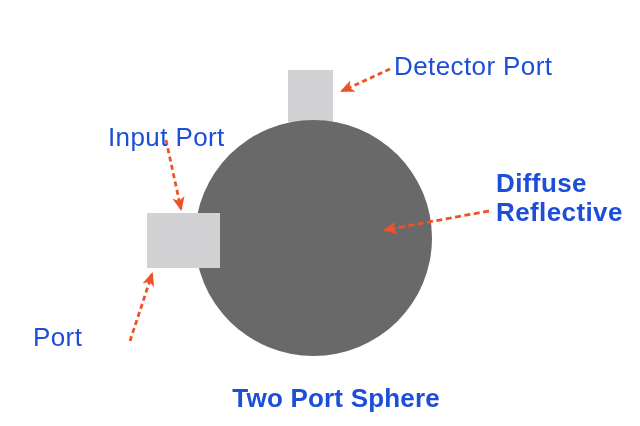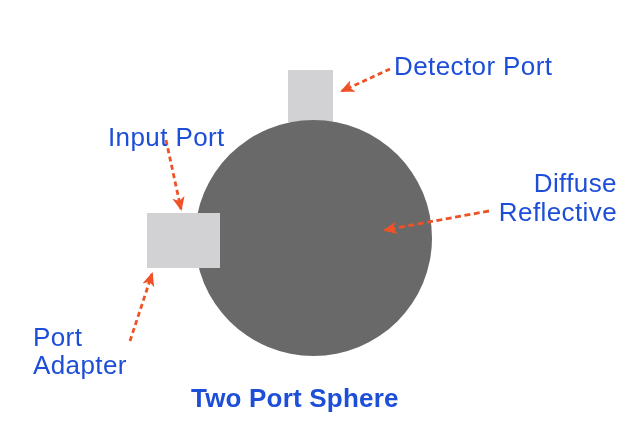--- a/index.html
+++ b/index.html
@@ -65,38 +65,39 @@
   .label-detector {
     left: 394px;
     top: 52px;
   }
   .label-input {
     left: 108px;
     top: 123px;
     width: 120px;
   }
   .label-diffuse {
-    left: 476px;
+    left: 496px;
     top: 169px;
     width: 141px;
-    text-align: right;
+    text-align: left;
+    font-weight: bold;
   }
   .label-adapter {
     left: 33px;
     top: 323px;
     width: 121px;
     line-height: 28px;
   }
   .caption {
     position: absolute;
     z-index: 4;
-    left: 191px;
+    left: 199px;
     top: 383px;
     width: 241px;
-    text-align: left;
+    text-align: right;
     font-size: 26px;
     font-weight: bold;
     letter-spacing: 0.2px;
     white-space: nowrap;
   }
   .line { display: block; }
 </style>
 </head>
 <body>
 
@@ -124,18 +125,17 @@
 
   <div class="label label-input">Input Port</div>
 
   <div class="label label-diffuse">
     <span class="line">Diffuse</span>
     <span class="line">Reflective</span>
   </div>
 
   <div class="label label-adapter">
     <span class="line">Port</span>
-    <span class="line">Adapter</span>
   </div>
 
   <div class="caption">Two Port Sphere</div>
 
 </div>
 
 </body></html>

